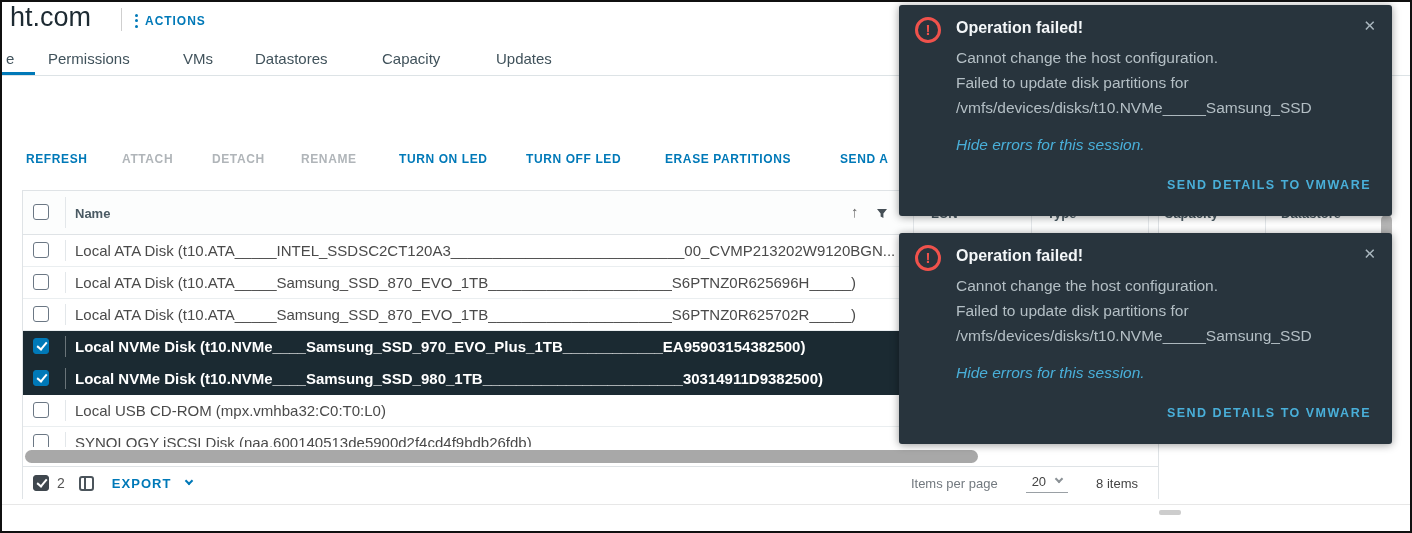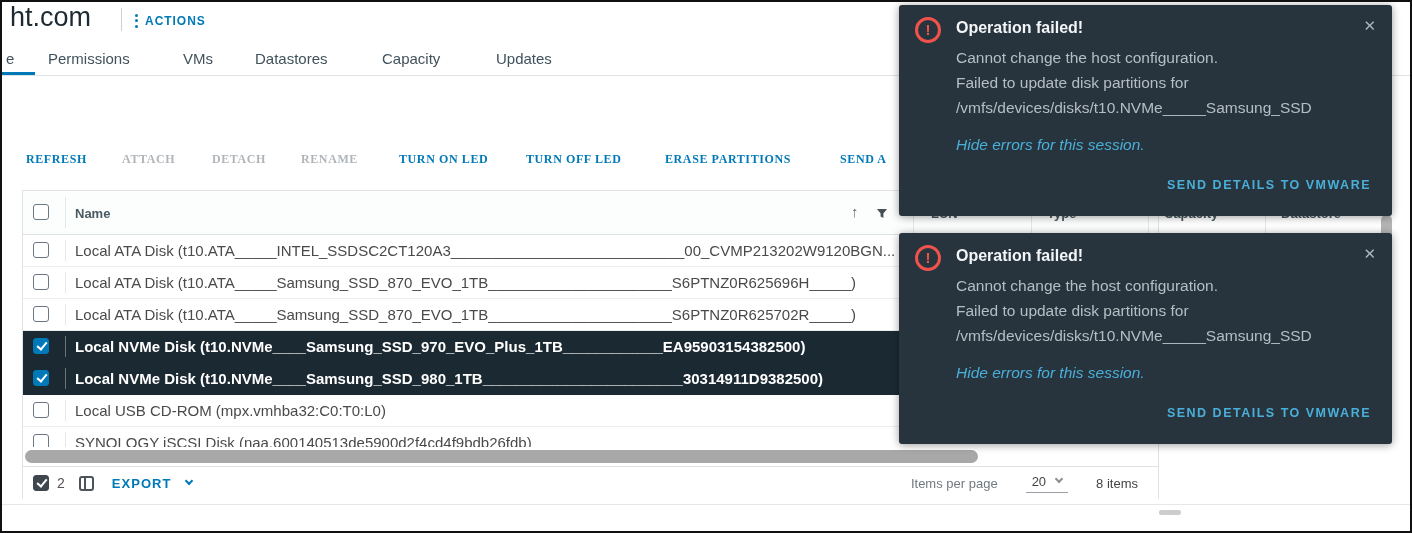--- a/index.html
+++ b/index.html
@@ -18,21 +18,21 @@
 
   
   .tab { position:absolute; top:48px; font-size:15px; color:#40525b; cursor:pointer; white-space:nowrap; }
   .tab-underline { position:absolute; left:0; top:70px; width:33px; height:3px; background:#0079B8; }
   .tabs-border { position:absolute; left:0; right:0; top:73px; height:1px; background:#dde3e6; }
 
   .page-title { position:absolute; left:23px; top:92px; font-size:23px; color:#3f4f58; }
 
   
   .tbtn { position:absolute; top:150px; font-size:12px; font-weight:700; letter-spacing:.05em;
-          color:#0079B8; cursor:pointer; white-space:nowrap;font-family:Liberation Serif, serif; }
+          color:#0079B8; cursor:pointer; white-space:nowrap; }
   .tbtn.disabled { color:#b0b5b9; cursor:default; }
 
   
   .table { position:absolute; left:20px; top:188px; width:1137px; height:309px;
            border:1px solid #dfe3e6; background:#fff; }
   .thead { position:relative; height:44px; background:#fcfdfd; border-bottom:1px solid #dfe3e6; }
   .cb { width:16px; height:16px; border:1px solid #6b7784; border-radius:3px; background:#fff; position:relative; }
   .thead .cb { position:absolute; left:10px; top:13px; }
   .col-sep { position:absolute; top:0; bottom:0; width:1px; background:#e3e7ea; }
   .thead .name-sep { left:42px; top:6px; bottom:6px; }

